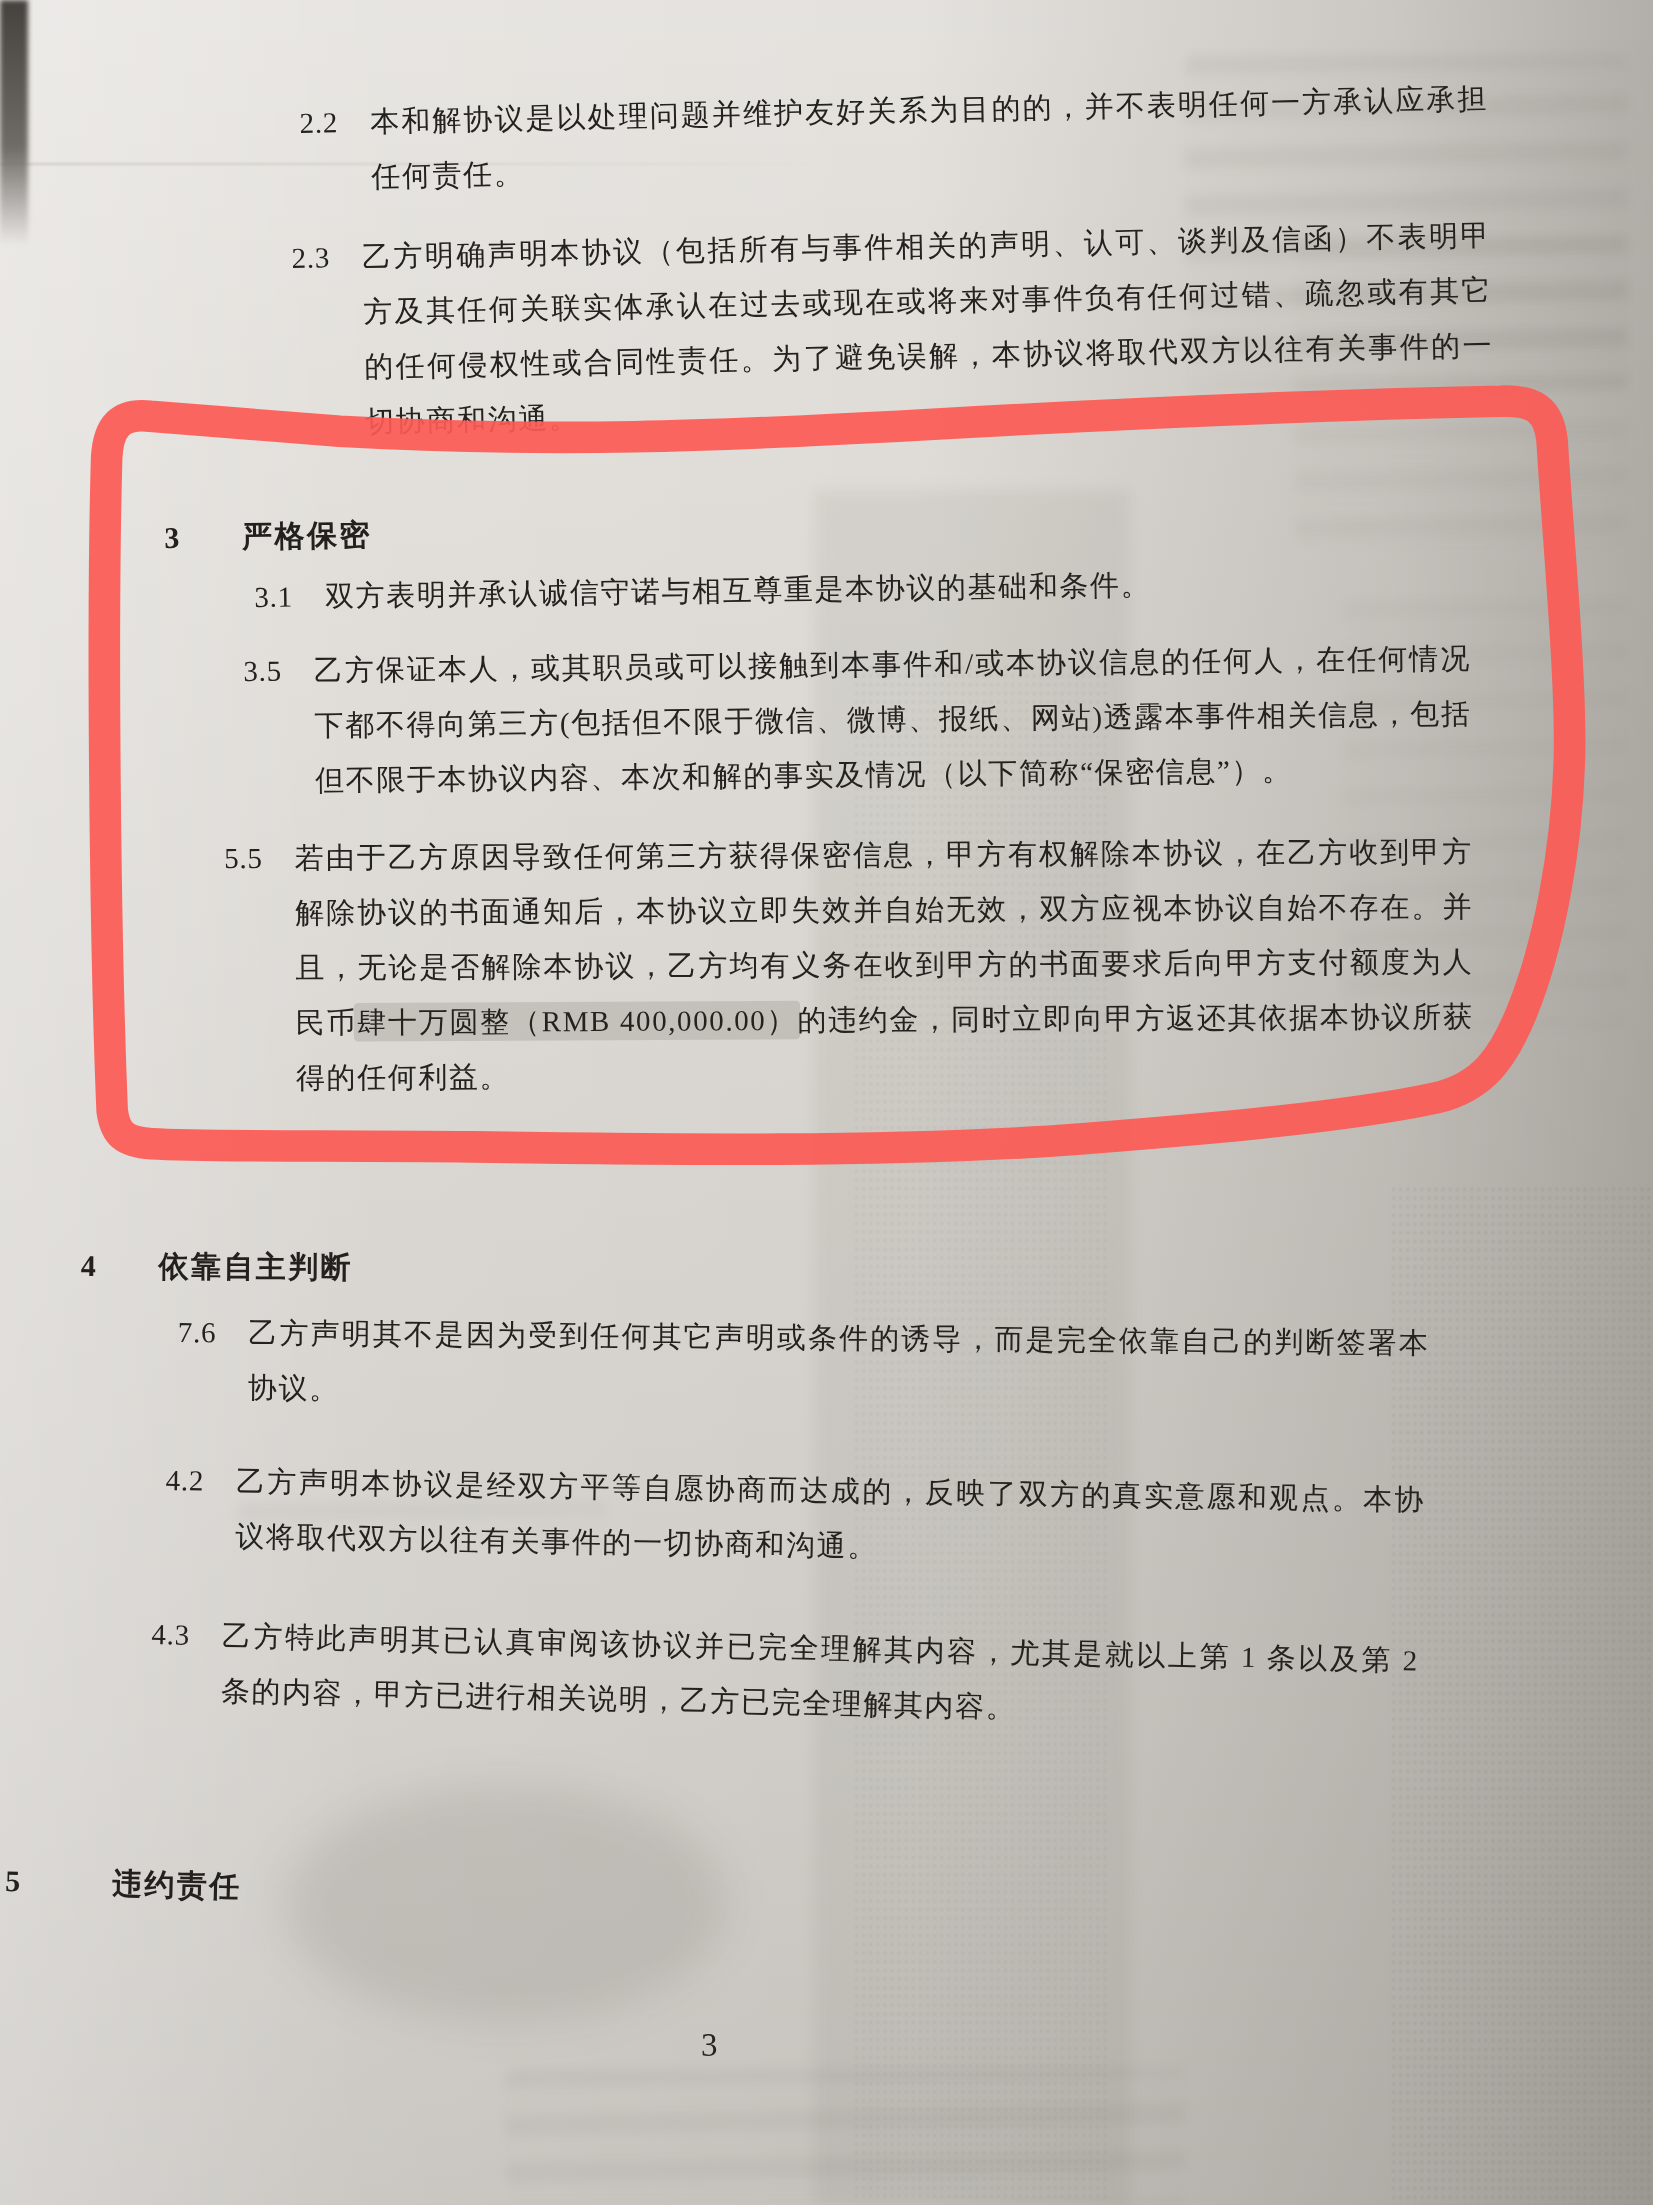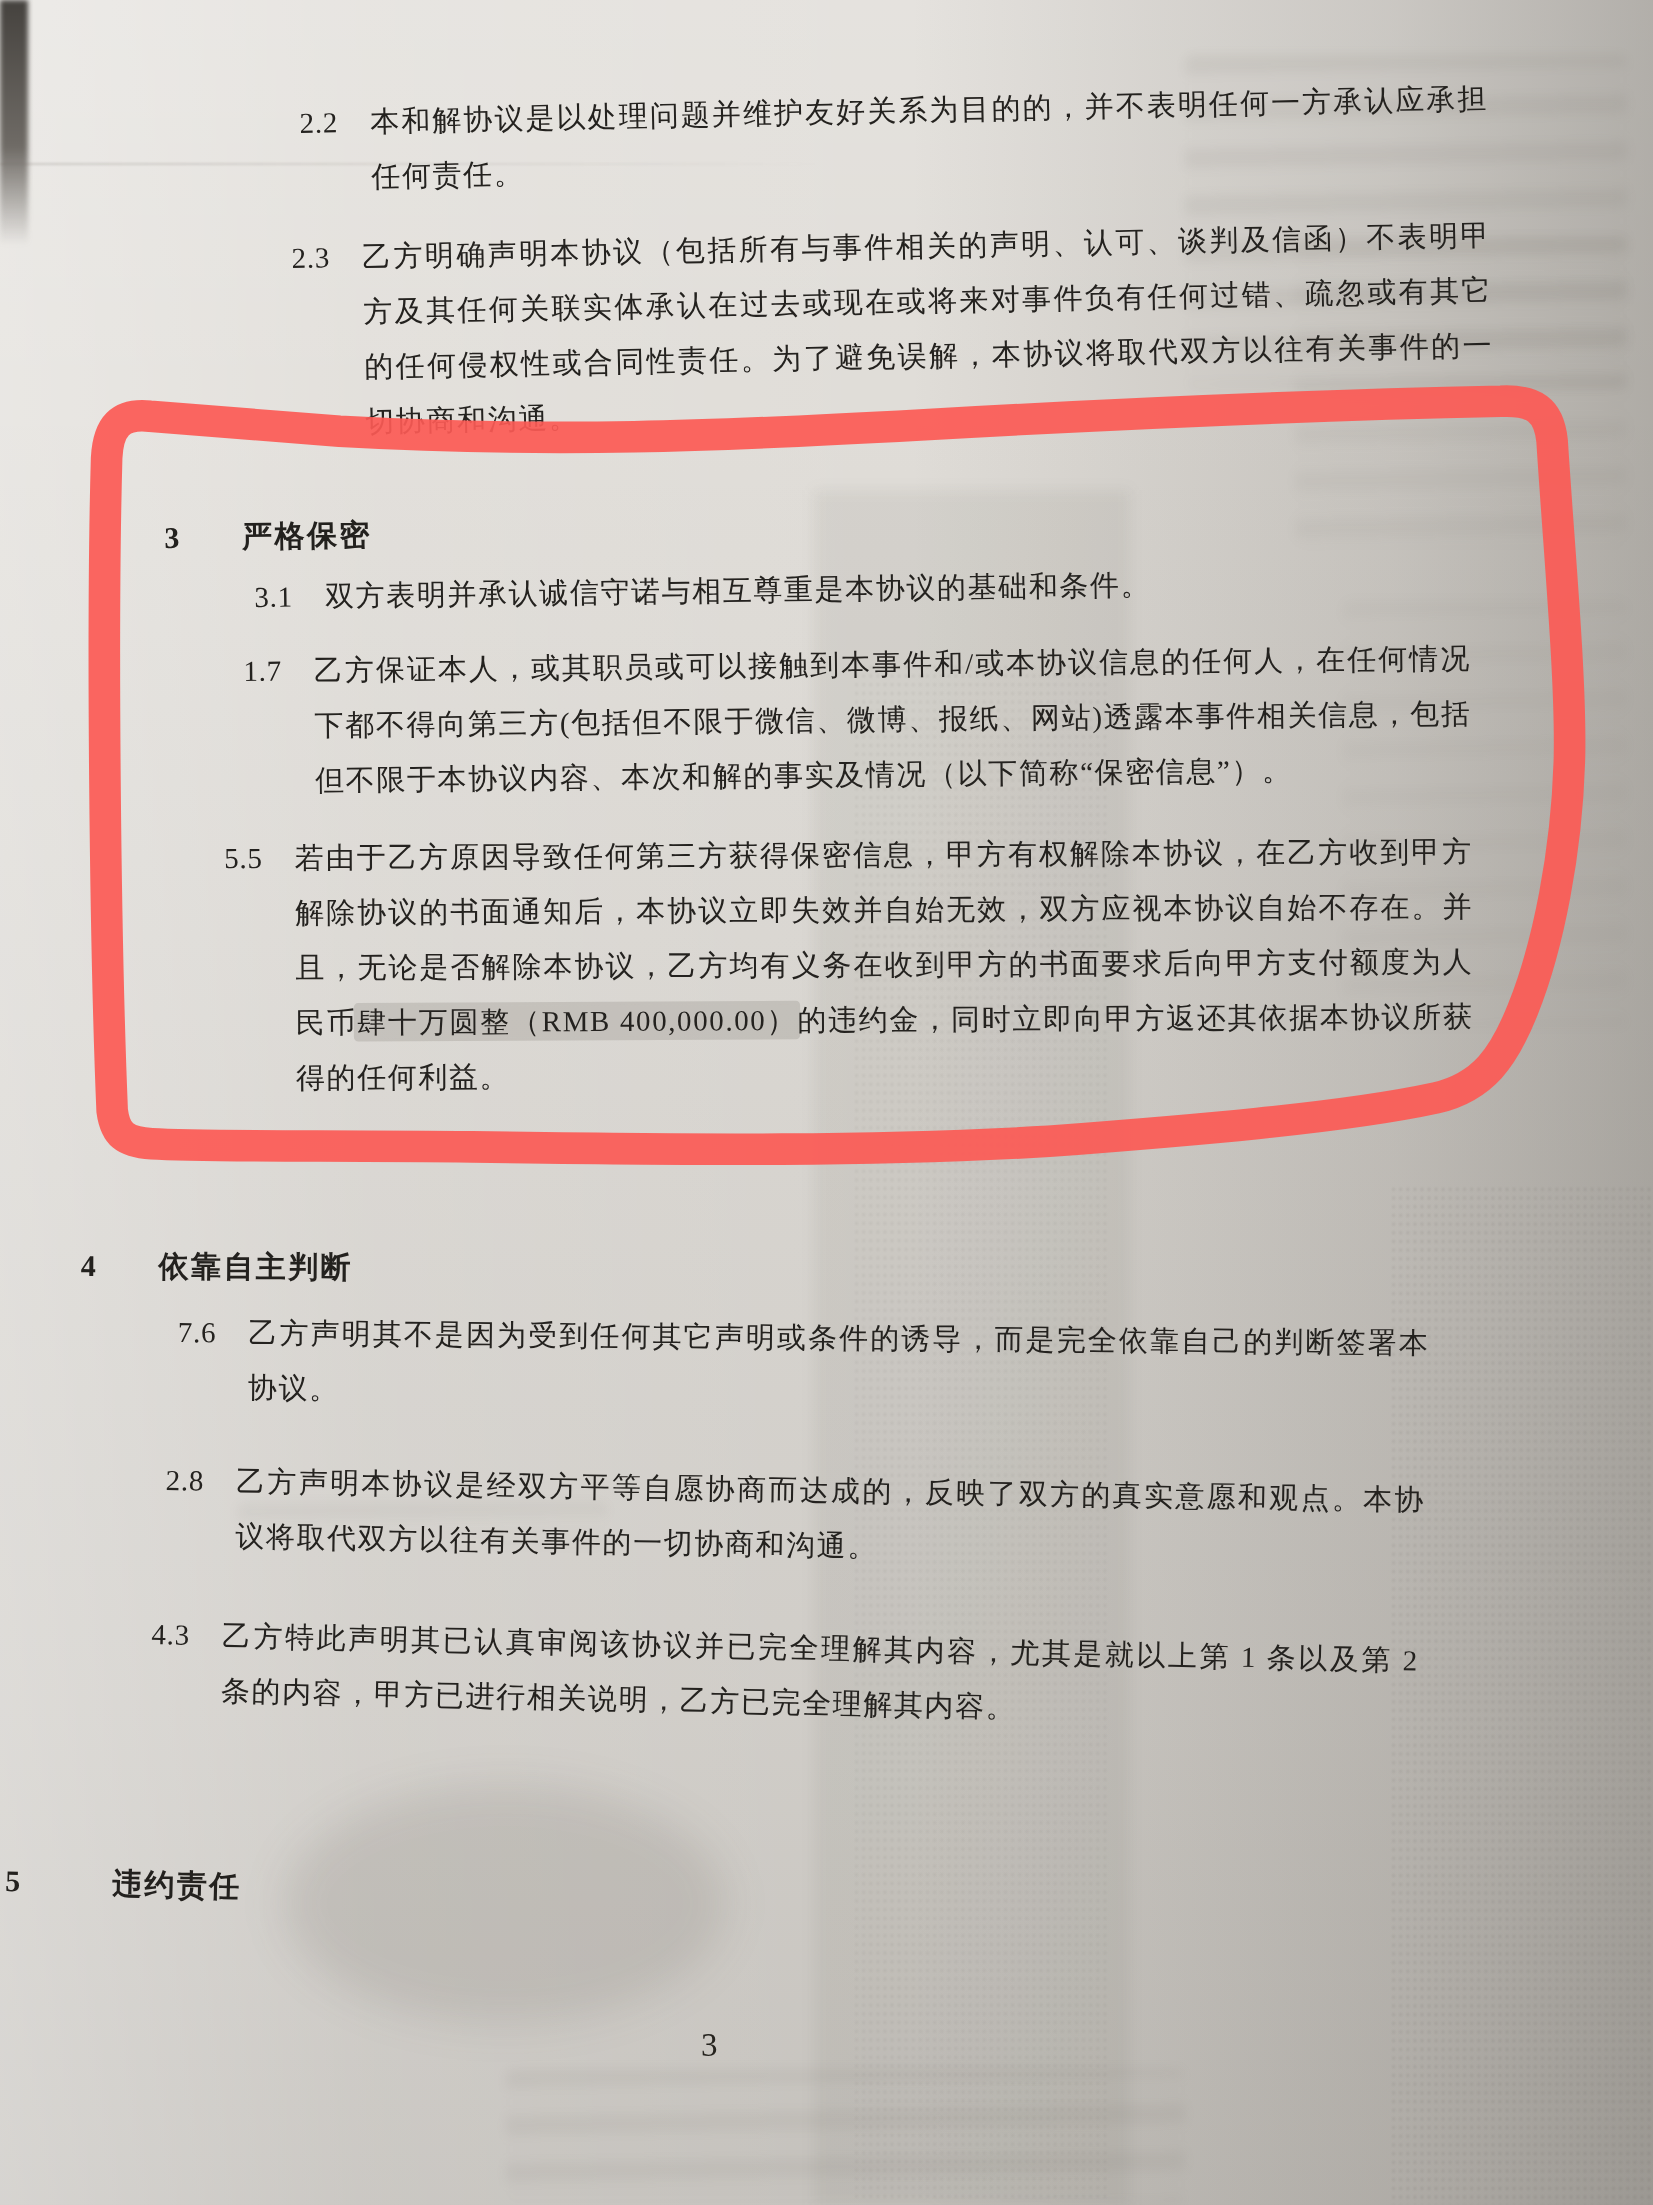--- a/index.html
+++ b/index.html
@@ -95,41 +95,41 @@
     <span class="snum">3</span>
     <span class="stitle">严格保密</span>
   </div>
 
   <div class="clause" style="left:254px;top:570px;transform:rotate(-0.8deg);">
     <span class="cnum">3.1</span>
     <div class="ctext" style="width:1169px;">双方表明并承认诚信守诺与相互尊重是本协议的基础和条件。</div>
   </div>
 
   <div class="clause" style="left:243px;top:644px;transform:rotate(-0.6deg);">
-    <span class="cnum">1.7</span>
+    <span class="cnum">3.5</span>
     <div class="ctext" style="width:1157px;">乙方保证本人，或其职员或可以接触到本事件和/或本协议信息的任何人，在任何情况下都不得向第三方(包括但不限于微信、微博、报纸、网站)透露本事件相关信息，包括但不限于本协议内容、本次和解的事实及情况（以下简称“保密信息”）。</div>
   </div>
 
   <div class="clause" style="left:224px;top:831px;transform:rotate(-0.3deg);">
     <span class="cnum">5.5</span>
     <div class="ctext" style="width:1178px;"><span>若由于乙方原因导致任何第三方获得保密信息，甲方有权解除本协议，在乙方收到甲方解除协议的书面通知后，本协议立即失效并自始无效，双方应视本协议自始不存在。并且，无论是否解除本协议，乙方均有义务在收到甲方的书面要求后向甲方支付额度为人民币</span><span class="hl">肆十万圆整（RMB 400,000.00）</span><span>的违约金，同时立即向甲方返还其依据本协议所获得的任何利益。</span></div>
   </div>
 
   <div class="sec" style="left:81px;top:1240px;transform:rotate(0.3deg);">
     <span class="snum">4</span>
     <span class="stitle">依靠自主判断</span>
   </div>
 
   <div class="clause" style="left:178px;top:1305px;transform:rotate(0.5deg);">
     <span class="cnum">7.6</span>
     <div class="ctext" style="width:1181px;">乙方声明其不是因为受到任何其它声明或条件的诱导，而是完全依靠自己的判断签署本协议。</div>
   </div>
 
   <div class="clause" style="left:166px;top:1453px;transform:rotate(0.9deg);">
-    <span class="cnum">2.8</span>
+    <span class="cnum">4.2</span>
     <div class="ctext" style="width:1189px;">乙方声明本协议是经双方平等自愿协商而达成的，反映了双方的真实意愿和观点。本协议将取代双方以往有关事件的一切协商和沟通。</div>
   </div>
 
   <div class="clause" style="left:152px;top:1607px;transform:rotate(1.2deg);">
     <span class="cnum">4.3</span>
     <div class="ctext" style="width:1197px;">乙方特此声明其已认真审阅该协议并已完全理解其内容，尤其是就以上第 1 条以及第 2 条的内容，甲方已进行相关说明，乙方已完全理解其内容。</div>
   </div>
 
   <div class="sec" style="left:6.3px;top:1855px;transform:rotate(1.4deg);">
     <span class="snum" style="margin-right:91px;">5</span>

